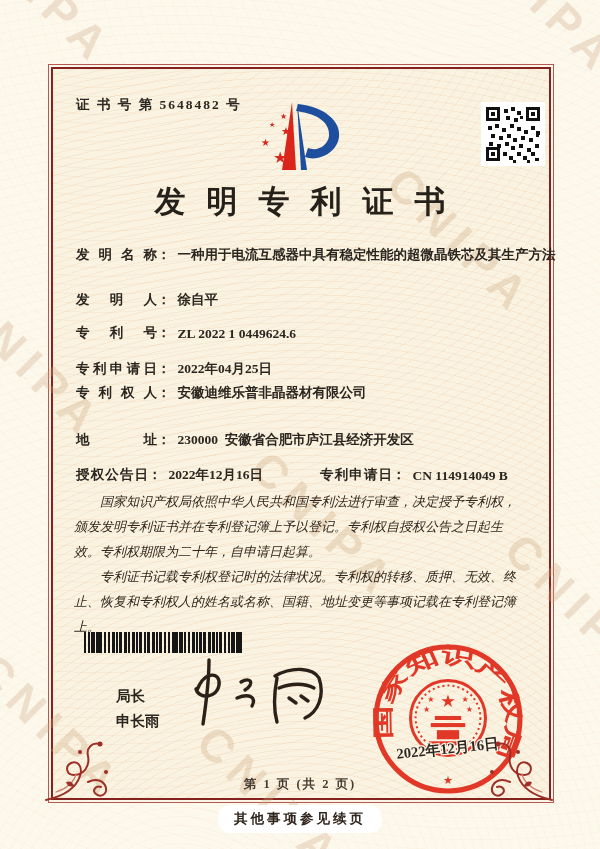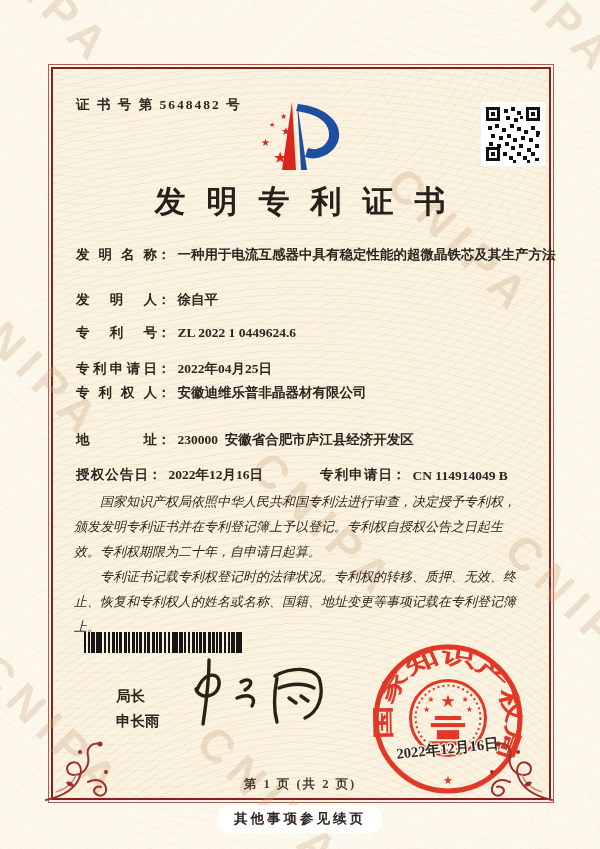--- a/index.html
+++ b/index.html
@@ -25,21 +25,21 @@
       transform:rotate(45deg);white-space:nowrap;}
   .content{position:absolute;inset:0;z-index:3;}
   .corner{position:absolute;z-index:4;width:84px;height:84px;}
   .cert-no{position:absolute;left:76px;top:96px;font-size:13.5px;font-weight:700;
            letter-spacing:2px;color:#2e2822;}
   .logo{position:absolute;left:225px;top:96px;width:150px;height:82px;}
   .logo .star{position:absolute;color:#d9251c;line-height:1;}
   .qr{position:absolute;left:481px;top:102px;width:64px;height:64px;background:#fff;padding:3px;box-sizing:border-box;}
   .title{position:absolute;left:0;top:181px;width:100%;text-align:center;
          font-size:31px;font-weight:700;letter-spacing:21px;text-indent:21px;color:#25201a;}
-  .frow{position:absolute;left:76px;display:flex;align-items:center;font-size:13.5px;font-weight:600;color:#2c2620;}
+  .frow{position:absolute;left:76px;display:flex;align-items:flex-end;font-size:13.5px;font-weight:600;color:#2c2620;}
   .flabel{display:inline-block;width:81px;text-align:justify;text-align-last:justify;}
   .fcolon{margin-right:7px;}
   .fvalue{white-space:pre-wrap;}
   .frow2{position:absolute;left:76px;top:466px;display:flex;font-size:13.5px;font-weight:600;color:#2c2620;}
   .pair{display:flex;align-items:flex-end;}
   .pair .flabel{width:72px;}
   .paras{position:absolute;left:74px;top:490px;width:452px;font-size:13px;line-height:1.92;color:#30261d;font-style:italic;}
   .paras p{margin:0;text-indent:2em;}
   .barcode{position:absolute;left:84px;top:632px;width:158px;height:21px;
     background:

